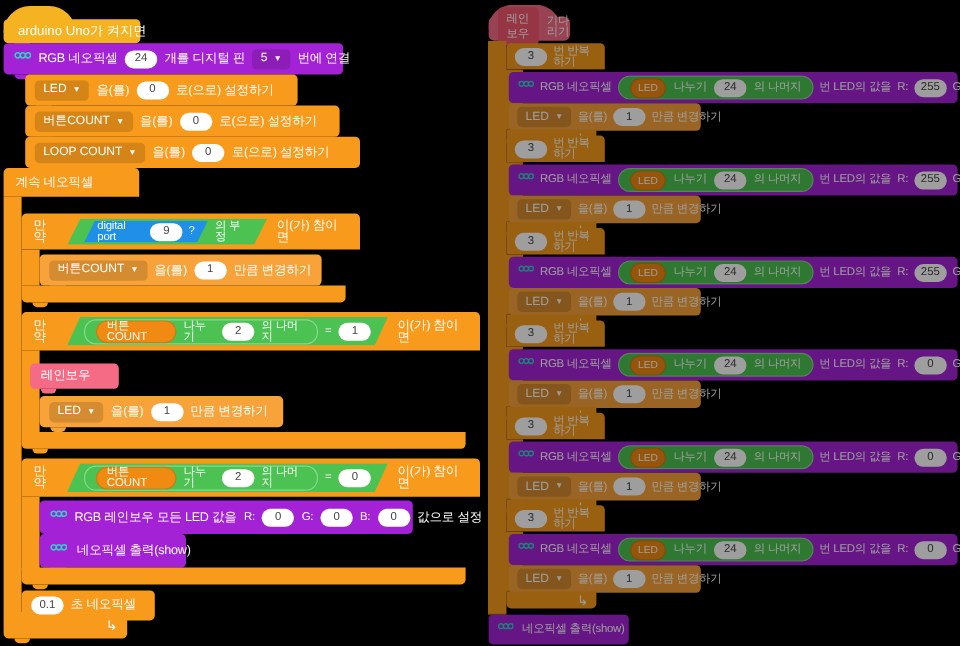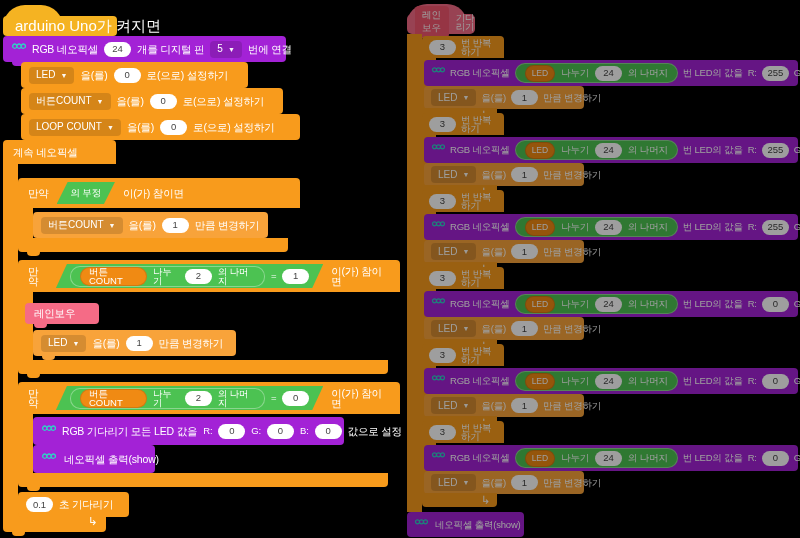--- a/index.html
+++ b/index.html
@@ -51,21 +51,21 @@
         display:flex;align-items:center;justify-content:flex-end;padding-right:8px;}
   .cbot::after{content:"";position:absolute;left:9px;top:100%;width:13px;height:4px;
         background:#F89B1C;border-radius:0 0 4px 4px;}
   .loopglyph{font-size:12px;color:#fff;opacity:.95;transform:scaleX(-1);}
 
   
   .hat{position:absolute;background:#F5B322;border-radius:4px;}
   .hat .dome{position:absolute;left:0;top:-11px;width:56px;height:22px;
              background:#F5B322;border-radius:28px 28px 0 0;}
   .hat .txt{position:absolute;left:12px;top:50%;transform:translateY(-50%);
-            font-size:15px;color:#fff;white-space:nowrap;}
+            font-size:11px;color:#fff;white-space:nowrap;}
 
   
   .defhat{position:absolute;background:#F56B86;border-radius:5px;}
   .defhat .dome{position:absolute;left:0;top:-10px;width:48px;height:20px;
              background:#F56B86;border-radius:24px 24px 0 0;}
   .defhat .capsule{background:#F2566F;color:#fff;font-size:9.5px;padding:3px 7px;border-radius:4px;}
 
   
   .logo{width:16px;height:12px;flex:none;position:relative;}
   .logo svg{display:block;}
@@ -135,20 +135,25 @@
     <div class="ctop" style="left: 3px; top: 140px; width: 93px; height: 24px;">
       <span class="lbl">계속 네오픽셀</span>
     </div>
     <div class="cleft" style="left: 3px; top: 164px; width: 15px; height: 346px;"></div>
     <div class="cbot" style="left: 3px; top: 510px; width: 95px; height: 22px;">
       <span class="loopglyph">↲</span>
     </div>
     <div class="ctop" style="left: 18px; top: 178px; width: 262px; height: 30px; gap: 8px;">
       <span class="lbl">만약</span>
       <span class="hex-outer">
+        <span class="hex-inner">
+          <span class="lbl sm">digital port</span>
+          <span class="oval">9</span>
+          <span class="lbl sm">?</span>
+        </span>
         <span class="lbl sm">의 부정</span>
       </span>
       <span class="lbl">이(가) 참이면</span>
     </div>
     <div class="cleft" style="left: 18px; top: 208px; width: 15px; height: 30px;"></div>
     <div class="blk stmt c-var" style="left: 33px; top: 212px; width: 235px; height: 26px; padding: 0px 8px; gap: 6px; background: rgb(248, 163, 58);">
       <span class="dd">
         <span>버튼COUNT</span>
         <span class="car">▼</span>
       </span>
@@ -199,41 +204,41 @@
       </span>
       <span class="lbl">이(가) 참이면</span>
     </div>
     <div class="cleft" style="left: 18px; top: 414px; width: 15px; height: 62px;"></div>
     <div class="blk stmt c-hw" style="left: 33px; top: 417px; width: 311px; height: 28px; padding: 0px 8px; gap: 6px;">
       <span class="logo" style="width: 15px; height: 15px;">
         <svg viewBox="0 0 28 14" width="15" height="8.25">
           <path d="M3 7a4 4 0 0 1 8 0 4 4 0 0 0 8 0 4 4 0 0 1 8 0 4 4 0 0 1-8 0 4 4 0 0 0-8 0 4 4 0 0 1-8 0z" fill="none" stroke="#2ED3C6" stroke-width="2.4"></path>
         </svg>
       </span>
-      <span class="lbl">RGB 기다리기 모든 LED 값을</span>
+      <span class="lbl">RGB 레인보우 모든 LED 값을</span>
       <span class="lbl sm">R:</span>
       <span class="oval">0</span>
       <span class="lbl sm">G:</span>
       <span class="oval">0</span>
       <span class="lbl sm">B:</span>
       <span class="oval">0</span>
       <span class="lbl">값으로 설정</span>
     </div>
     <div class="blk stmt c-hw" style="left: 33px; top: 445px; width: 122px; height: 28px; padding: 0px 8px; gap: 8px;">
       <span class="logo" style="width: 15px; height: 15px;">
         <svg viewBox="0 0 28 14" width="15" height="8.25">
           <path d="M3 7a4 4 0 0 1 8 0 4 4 0 0 0 8 0 4 4 0 0 1 8 0 4 4 0 0 1-8 0 4 4 0 0 0-8 0 4 4 0 0 1-8 0z" fill="none" stroke="#2ED3C6" stroke-width="2.4"></path>
         </svg>
       </span>
       <span class="lbl">네오픽셀 출력(show)</span>
     </div>
     <div class="cbot" style="left: 18px; top: 473px; width: 362px; height: 14px;"></div>
     <div class="blk stmt c-var" style="left: 18px; top: 492px; width: 111px; height: 25px; padding: 0px 8px; gap: 6px;">
       <span class="oval">0.1</span>
-      <span class="lbl">초 기다리기</span>
+      <span class="lbl">초 네오픽셀</span>
     </div>
   </div>
 
 <div id="right-col" class="faded">
     <div class="defhat" style="left: 407px; top: 14px; width: 68px; height: 20px;">
       <div class="dome" style="width: 60px;"></div>
       <div style="position: absolute; left: 8px; top: -8px; display: flex; align-items: center; gap: 7px;">
         <span class="capsule">레인보우</span>
         <span class="lbl" style="font-size: 9.5px;">기다리기</span>
       </div>

